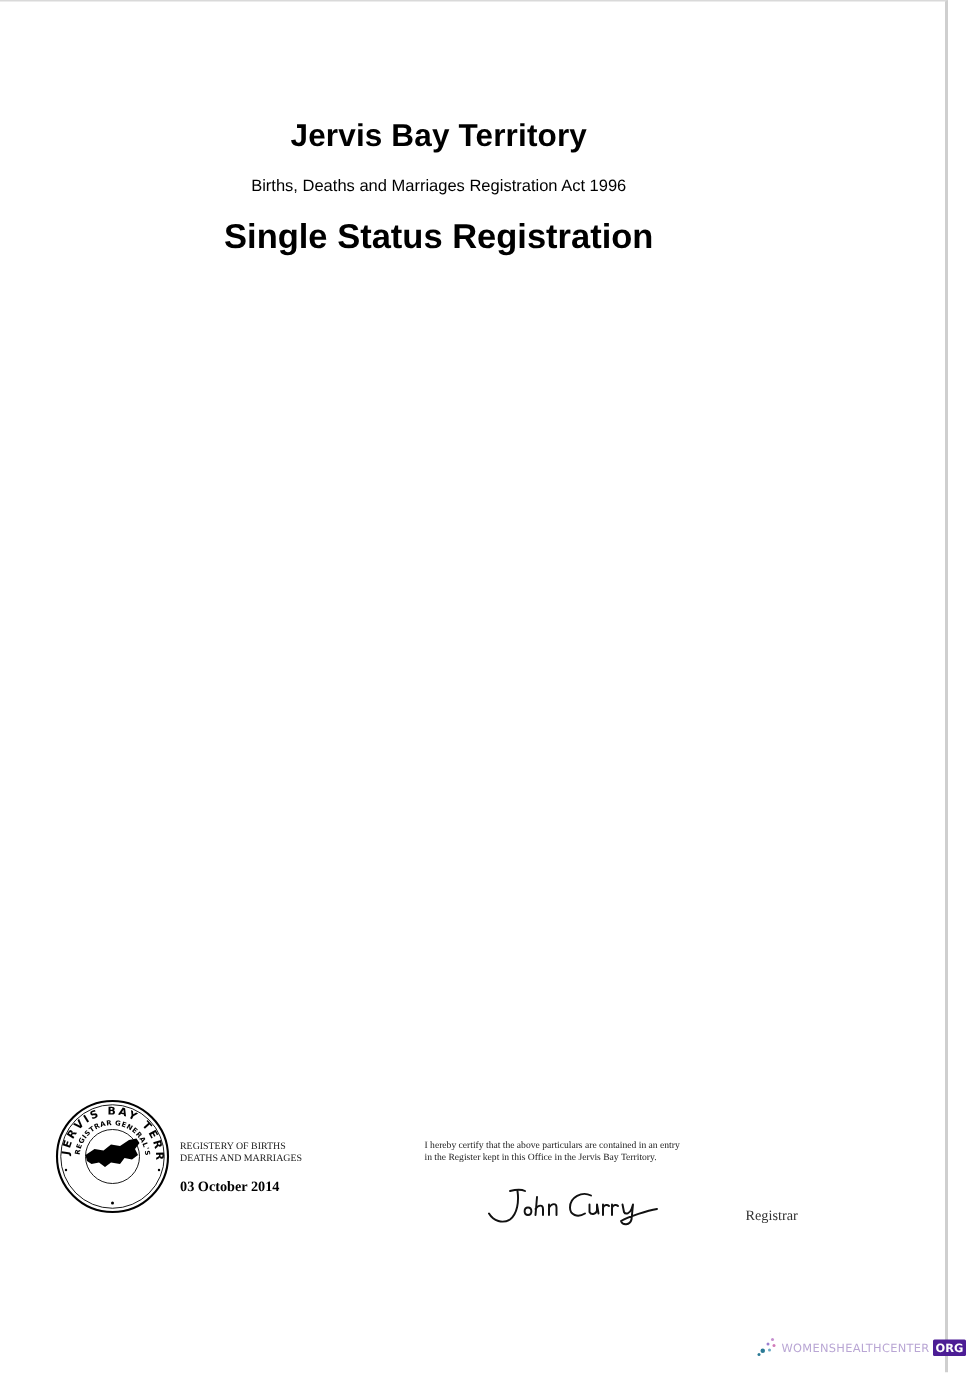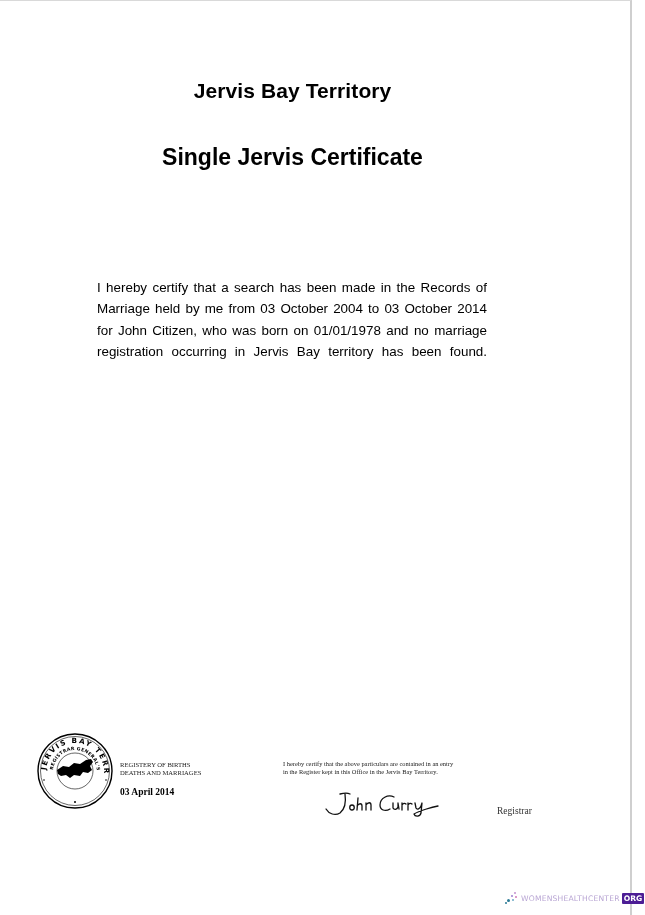--- a/index.html
+++ b/index.html
@@ -81,23 +81,23 @@
       font-family: "DejaVu Sans", sans-serif; font-size: 7.6px; font-weight: bold;
       color: #ffffff; background: #4c1d95; padding: 1px 2px; border-radius: 1px;
     }
   </style>
 </head>
 <body>
 
 <div class="page">
 
   <div class="title">Jervis Bay Territory</div>
-  <div class="cert-title">Single Jervis Certificate</div>
+  <div class="subtitle">Births, Deaths and Marriages Registration Act 1996</div>
+  <div class="cert-title">Single Status Registration</div>
 
-  <p class="body-text">I hereby certify that a search has been made in the Records of Marriage held by me from 03 October 2004 to 03 October 2014 for John Citizen, who was born on 01/01/1978 and no marriage registration occurring in Jervis Bay territory has been found.</p>
 
 
   <div class="seal">
     <svg width="78" height="80" viewBox="0 0 78 80">
       <defs>
         <path id="outerArc" d="M 10 42 A 29 29 0 1 1 68 42"></path>
         <path id="innerArc" d="M 17 42 A 22 22 0 1 1 61 42"></path>
       </defs>
       <circle cx="39" cy="41" r="37" fill="none" stroke="#000" stroke-width="1.4"></circle>
       <circle cx="39" cy="41" r="34.5" fill="none" stroke="#000" stroke-width="0.6"></circle>
@@ -112,21 +112,21 @@
       <circle cx="39" cy="72" r="1" fill="#000"></circle>
       <circle cx="8" cy="50" r="0.8" fill="#000"></circle>
       <circle cx="70" cy="50" r="0.8" fill="#000"></circle>
     </svg>
   </div>
 
   <div class="registry">
     <div>REGISTERY OF BIRTHS</div>
     <div>DEATHS AND MARRIAGES</div>
   </div>
-  <div class="issue-date">03 April 2014</div>
+  <div class="issue-date">03 October 2014</div>
 
   <div class="certify-note">
     <div>I hereby certify that the above particulars are contained in an entry</div>
     <div>in the Register kept in this Office in the Jervis Bay Territory.</div>
   </div>
 
   <div class="signature">
     <svg width="125" height="30" viewBox="0 0 125 30" fill="none" stroke="#111" stroke-width="1.3" stroke-linecap="round" stroke-linejoin="round">
       <path d="M 18 5 C 22 4 26 4 28 5"></path>
       <path d="M 23 5 C 24 12 23 20 18 24 C 13 27 7 25 4 20"></path>

